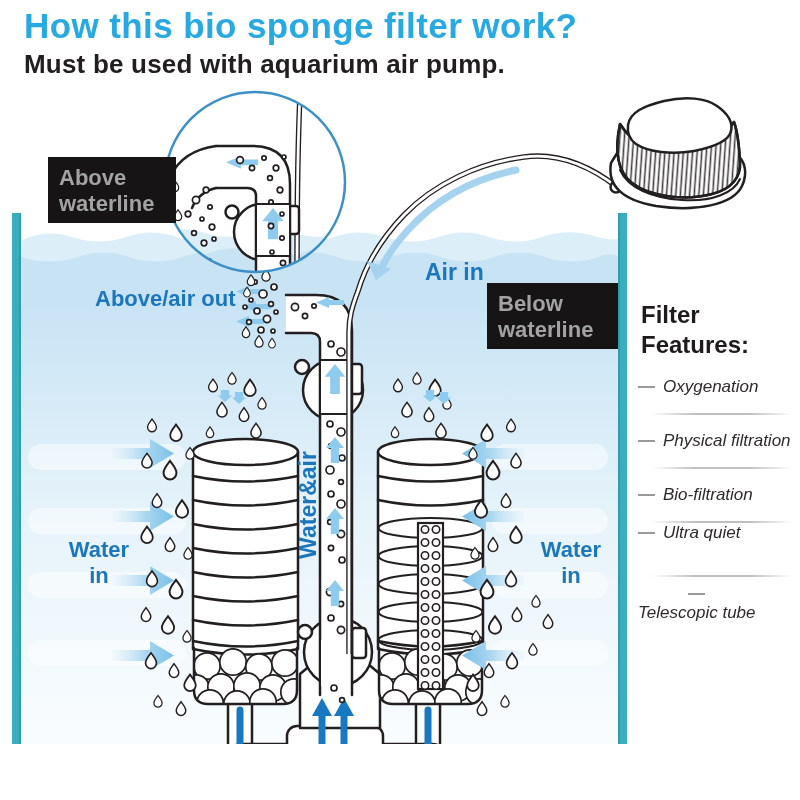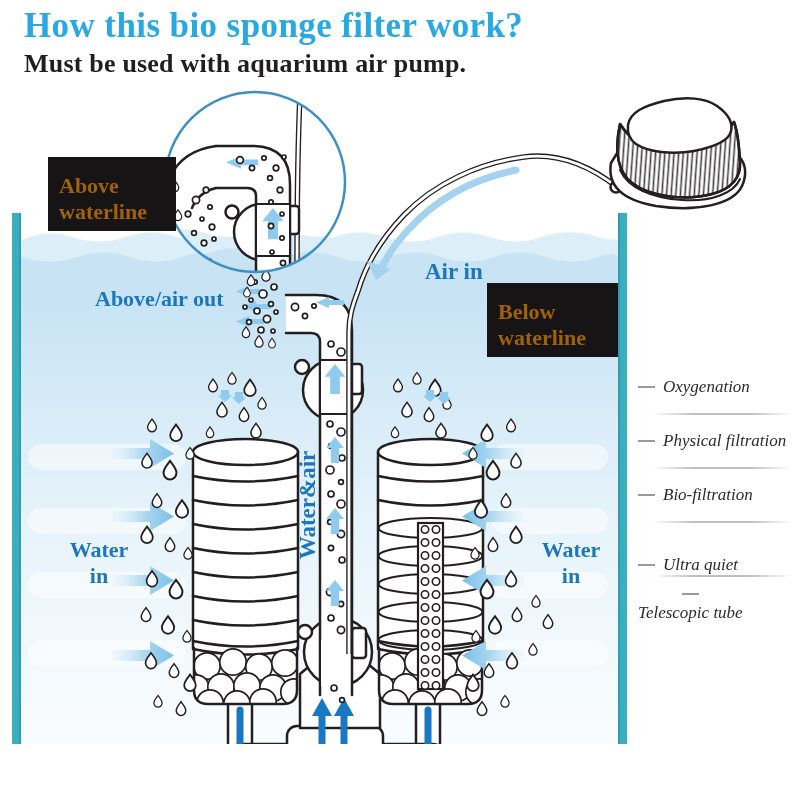--- a/index.html
+++ b/index.html
@@ -2,26 +2,26 @@
 <html style="--title-blue: #29A9E1; --label-blue: #1B76BD; --tank-teal: #3BAEBE; --water-blue: #C7E3F4; --wave-light: #DCEEF8; --flow-blue: #1878C1; --light-arrow: #8FCBEE; --line-dark: #231F20; --box-black: #161414; --magnifier-ring: #3D8FC7;"><head>
 <meta charset="utf-8">
 <style>
   :root{
     --title-blue:#29A9E1; --label-blue:#1B76BD; --tank-teal:#3BAEBE; --tank-teal-dark:#2D9DAF;
     --water-blue:#C7E3F4; --wave-light:#DCEEF8; --flow-blue:#1878C1; --light-arrow:#8FCBEE;
     --line-dark:#231F20; --box-black:#161414; --magnifier-ring:#3D8FC7; --feature-text:#2E2B2C; --feature-dash:#9A9A9A;
   }
   html,body{margin:0;padding:0;background:#fff;}
   .stage{position:relative;width:800px;height:744px;overflow:hidden;background:#fff;
-         font-family:Liberation Serif, serif;}
+         font-family:Liberation Sans, sans-serif;}
   svg{position:absolute;left:0;top:0;}
   .pre{white-space:pre-line;}
   .title{position:absolute;left:24px;top:6px;font-size:35px;font-weight:bold;color:var(--title-blue);letter-spacing:.4px;white-space:nowrap;}
   .subtitle{position:absolute;left:24px;top:49px;font-size:26px;font-weight:bold;color:#211E1F;letter-spacing:.2px;white-space:nowrap;}
-  .tag{position:absolute;background:var(--box-black);color:#a16207;font-weight:bold;font-size:22px;line-height:1.18;padding:16px 11px 6px 11px;}
+  .tag{position:absolute;background:var(--box-black);color:#a3a3a3;font-weight:bold;font-size:22px;line-height:1.18;padding:8px 11px 6px 11px;}
   #tag-above{left:48px;top:157px;width:106px;}
   #tag-below{left:487px;top:283px;width:109px;}
   .blabel{position:absolute;color:var(--label-blue);font-weight:bold;}
   #lbl-airin{left:406px;top:259px;font-size:23px;margin-left:19px;}
   #lbl-waterairout{left:95px;top:286px;font-size:22px;white-space:nowrap;}
   #lbl-waterandair{left:248px;top:492px;width:120px;height:26px;font-size:23px;text-align:center;
     transform:rotate(-90deg);transform-origin:center;}
   .waterin{position:absolute;width:80px;top:537px;font-size:22px;line-height:1.2;text-align:center;}
   #lbl-waterin-left{left:59px;}
   #lbl-waterin-right{left:531px;}
@@ -423,36 +423,38 @@
 
 <div class="blabel" id="lbl-airin">Air in</div>
 <div class="blabel" id="lbl-waterairout">Above/air out</div>
 <div class="blabel" id="lbl-waterandair">Water&amp;air</div>
 <div class="blabel waterin pre" id="lbl-waterin-left">Water
 in</div>
 <div class="blabel waterin pre" id="lbl-waterin-right">Water
 in</div>
 
 <div class="features">
+  <div class="heading pre">Filter
+Features:</div>
   <div class="feat-item" style="top:77px;">
     <span class="dash"></span>
     <span class="txt">Oxygenation</span>
   </div>
   <div class="feat-sep" style="top:113px;"></div>
   <div class="feat-item" style="top:131px;align-items:center;">
     <span class="dash"></span>
     <span class="txt">Physical filtration</span>
   </div>
   <div class="feat-sep" style="top:167px;"></div>
   <div class="feat-item" style="top:185px;">
     <span class="dash"></span>
     <span class="txt">Bio-filtration</span>
   </div>
   <div class="feat-sep" style="top:221px;"></div>
-  <div class="feat-item" style="top:255px;">
+  <div class="feat-item" style="top:223px;">
     <span class="dash"></span>
     <span class="txt">Ultra quiet</span>
   </div>
   <div class="feat-sep" style="top:275px;"></div>
   <div class="feat-item" style="top:293px;flex-direction:column;">
     <span class="dash"></span>
     <span class="txt">Telescopic tube</span>
   </div>
 </div>
 

